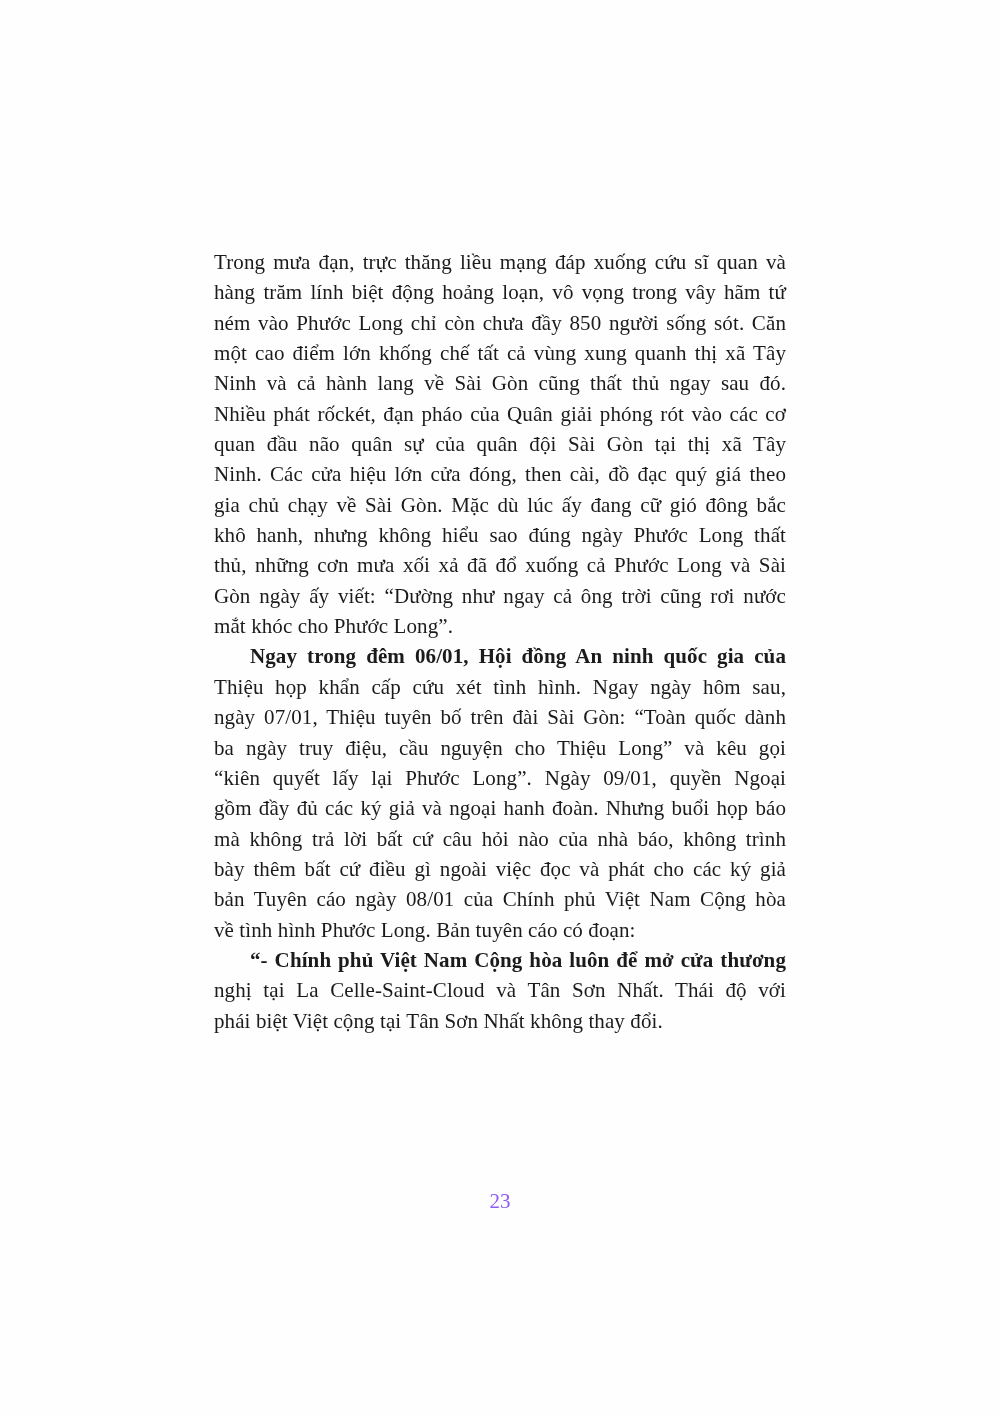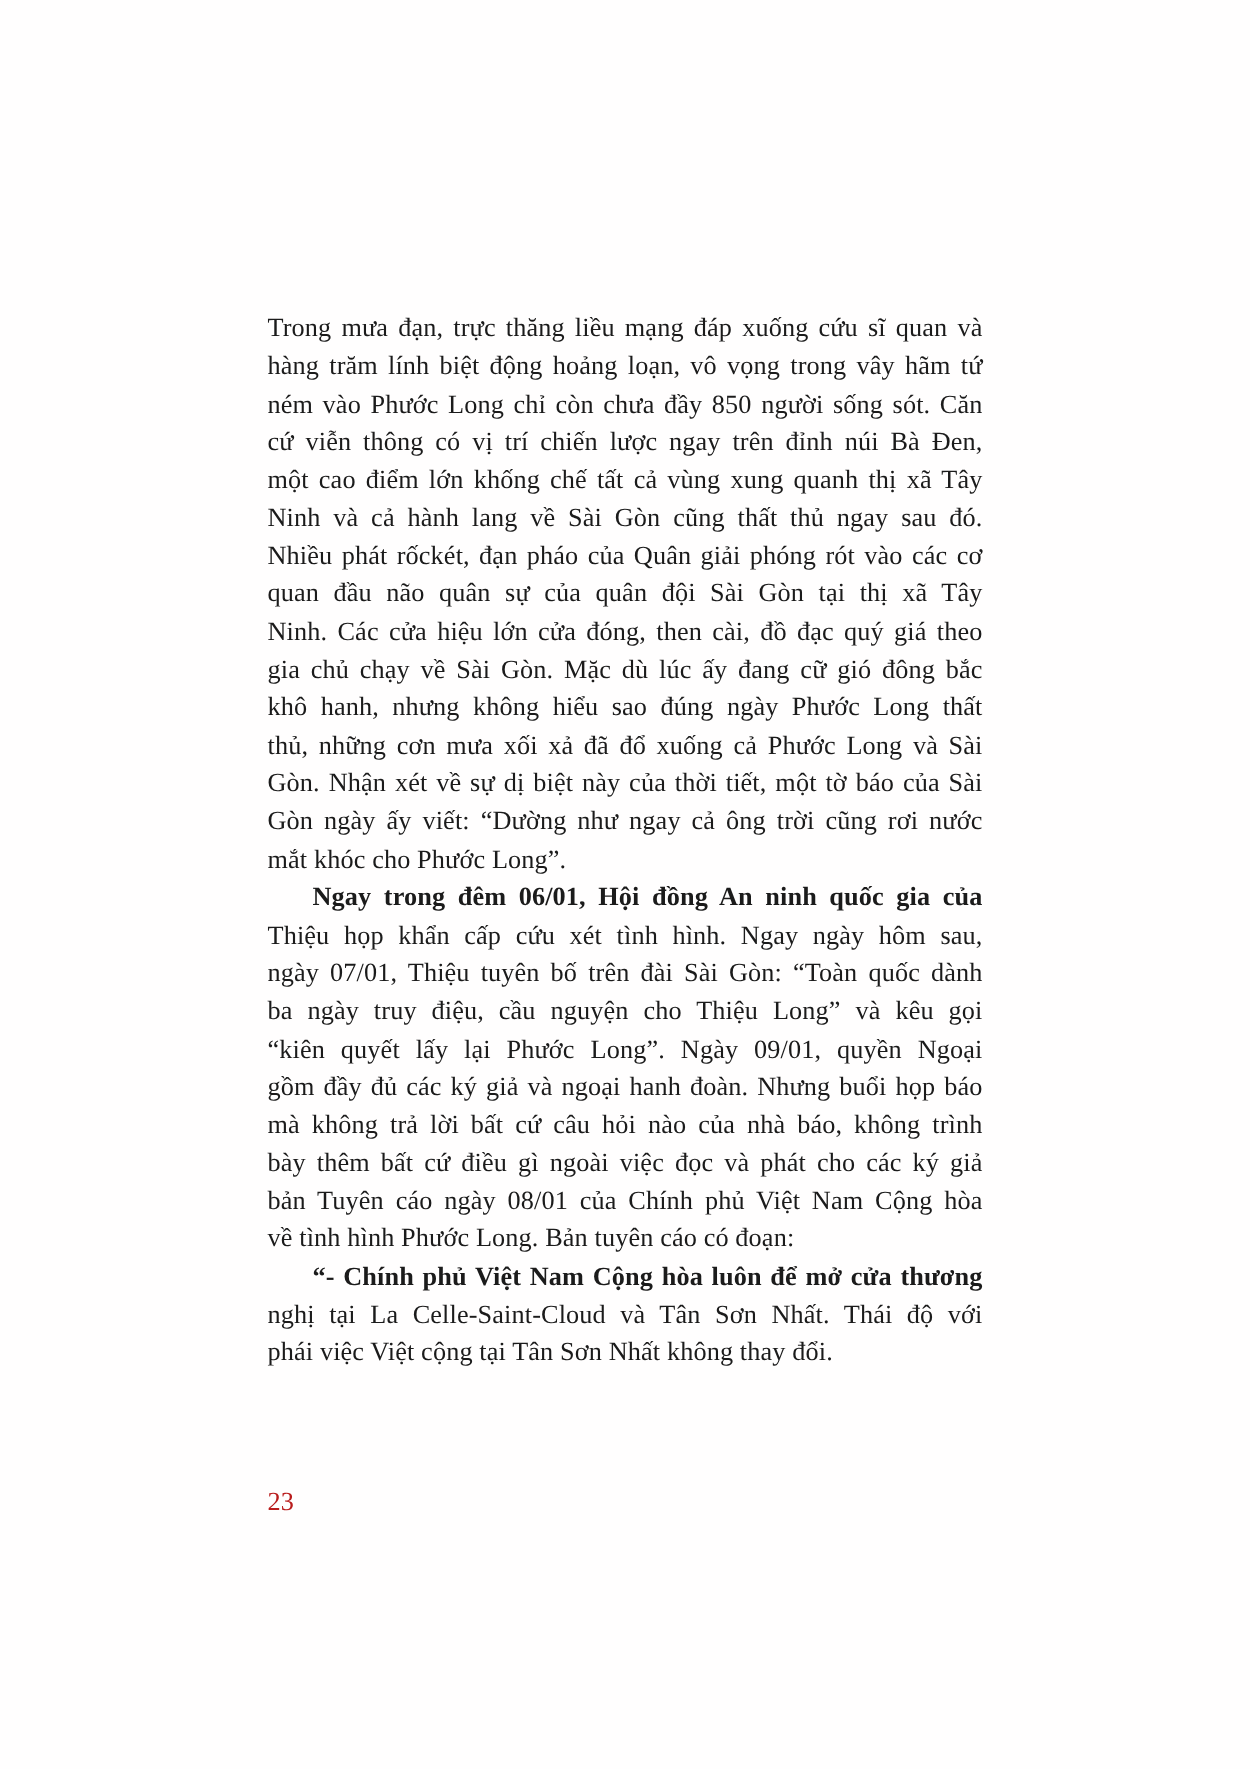--- a/index.html
+++ b/index.html
@@ -41,60 +41,58 @@
   }
   .line.indent {
     padding-left: 36px;
     font-weight: bold;
   }
   .page-number {
     position: absolute;
     left: 214px;
     top: 1188px;
     width: 572px;
-    text-align: left;
+    text-align: center;
     font-size: 21px;
     line-height: 26px;
-    color: #b91c1c;
+    color: #8b5cf6;
   }
 </style>
 </head>
 <body>
 
 <div class="page">
   <div class="text-block">
       <div class="paragraph">
         <div class="line">Trong mưa đạn, trực thăng liều mạng đáp xuống cứu sĩ quan và</div>
         <div class="line">hàng trăm lính biệt động hoảng loạn, vô vọng trong vây hãm tứ</div>
         <div class="line">ném vào Phước Long chỉ còn chưa đầy 850 người sống sót. Căn</div>
-        <div class="line">cứ viễn thông có vị trí chiến lược ngay trên đỉnh núi Bà Đen,</div>
         <div class="line">một cao điểm lớn khống chế tất cả vùng xung quanh thị xã Tây</div>
         <div class="line">Ninh và cả hành lang về Sài Gòn cũng thất thủ ngay sau đó.</div>
         <div class="line">Nhiều phát rốckét, đạn pháo của Quân giải phóng rót vào các cơ</div>
         <div class="line">quan đầu não quân sự của quân đội Sài Gòn tại thị xã Tây</div>
         <div class="line">Ninh. Các cửa hiệu lớn cửa đóng, then cài, đồ đạc quý giá theo</div>
         <div class="line">gia chủ chạy về Sài Gòn. Mặc dù lúc ấy đang cữ gió đông bắc</div>
         <div class="line">khô hanh, nhưng không hiểu sao đúng ngày Phước Long thất</div>
         <div class="line">thủ, những cơn mưa xối xả đã đổ xuống cả Phước Long và Sài</div>
-        <div class="line">Gòn. Nhận xét về sự dị biệt này của thời tiết, một tờ báo của Sài</div>
         <div class="line">Gòn ngày ấy viết: “Dường như ngay cả ông trời cũng rơi nước</div>
         <div class="line last">mắt khóc cho Phước Long”.</div>
       </div>
       <div class="paragraph">
         <div class="line indent">Ngay trong đêm 06/01, Hội đồng An ninh quốc gia của</div>
         <div class="line">Thiệu họp khẩn cấp cứu xét tình hình. Ngay ngày hôm sau,</div>
         <div class="line">ngày 07/01, Thiệu tuyên bố trên đài Sài Gòn: “Toàn quốc dành</div>
         <div class="line">ba ngày truy điệu, cầu nguyện cho Thiệu Long” và kêu gọi</div>
         <div class="line">“kiên quyết lấy lại Phước Long”. Ngày 09/01, quyền Ngoại</div>
         <div class="line">gồm đầy đủ các ký giả và ngoại hanh đoàn. Nhưng buổi họp báo</div>
         <div class="line">mà không trả lời bất cứ câu hỏi nào của nhà báo, không trình</div>
         <div class="line">bày thêm bất cứ điều gì ngoài việc đọc và phát cho các ký giả</div>
         <div class="line">bản Tuyên cáo ngày 08/01 của Chính phủ Việt Nam Cộng hòa</div>
         <div class="line last">về tình hình Phước Long. Bản tuyên cáo có đoạn:</div>
       </div>
       <div class="paragraph">
         <div class="line indent">“- Chính phủ Việt Nam Cộng hòa luôn để mở cửa thương</div>
         <div class="line">nghị tại La Celle-Saint-Cloud và Tân Sơn Nhất. Thái độ với</div>
-        <div class="line last">phái việc Việt cộng tại Tân Sơn Nhất không thay đổi.</div>
+        <div class="line last">phái biệt Việt cộng tại Tân Sơn Nhất không thay đổi.</div>
       </div>
     </div>
   <div class="page-number">23</div>
 </div>
 
 </body></html>

